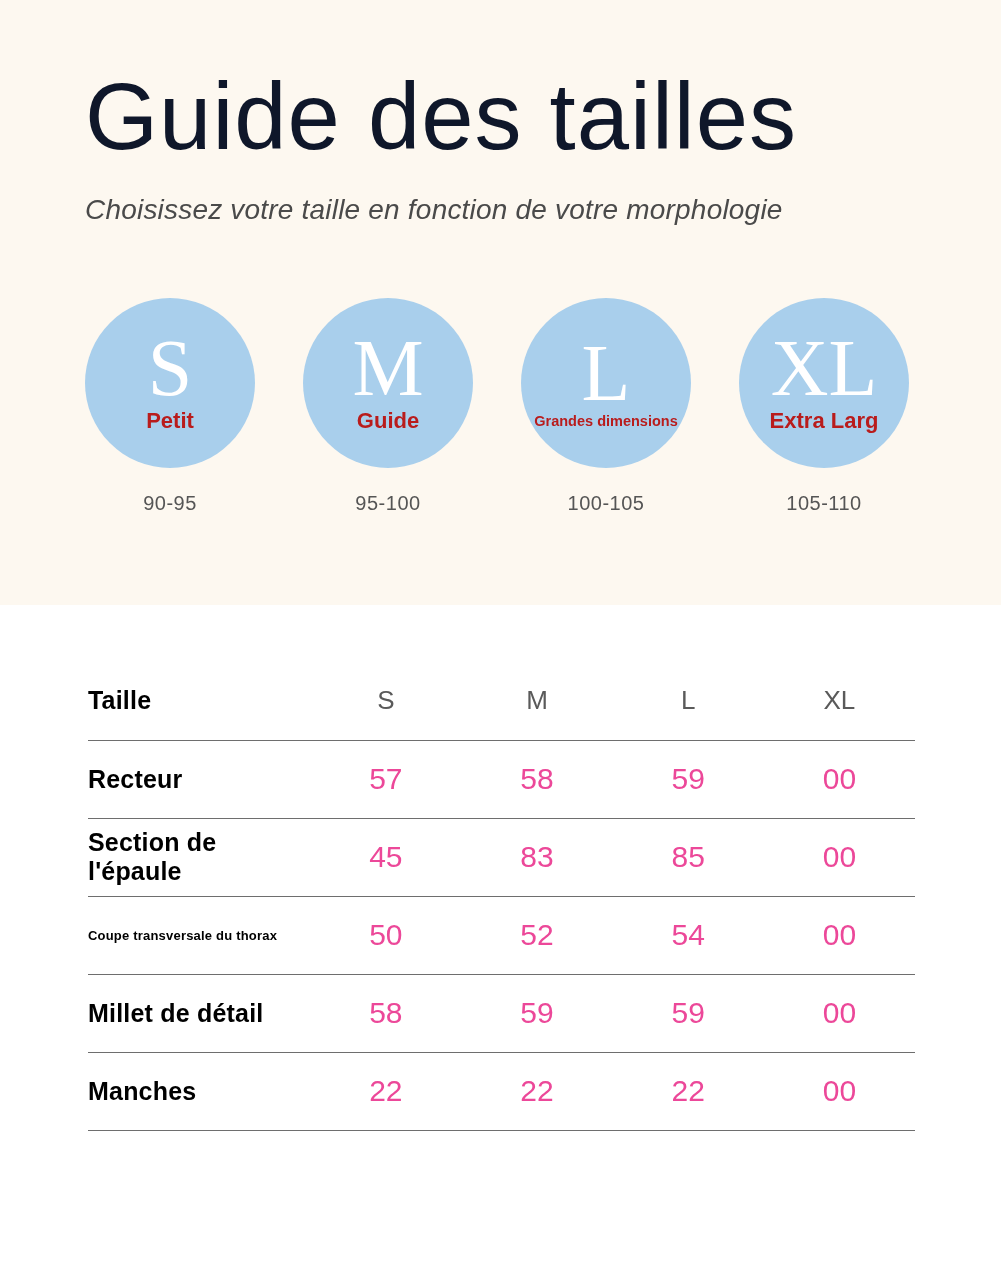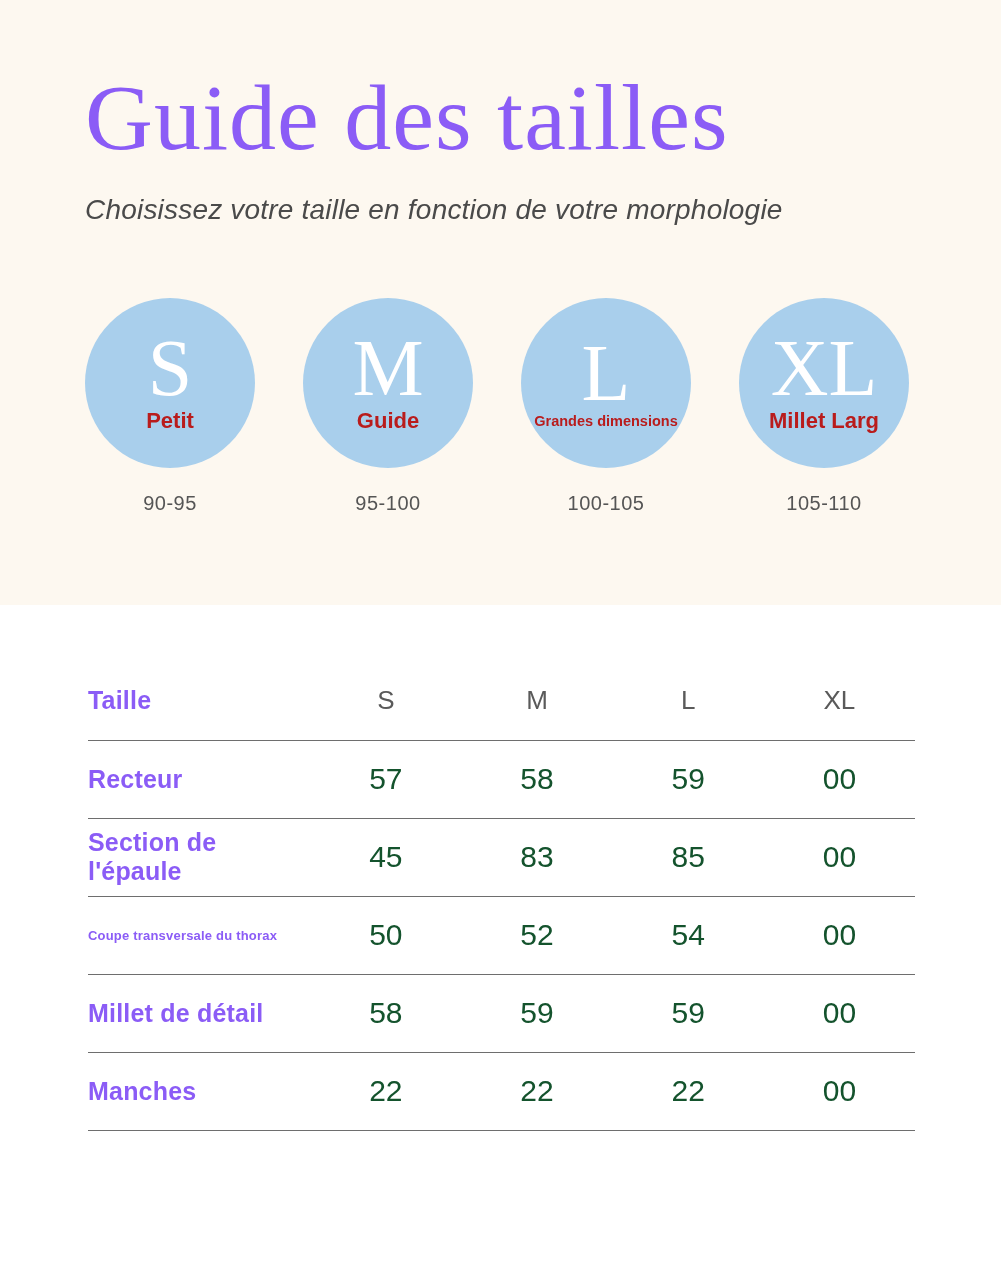--- a/index.html
+++ b/index.html
@@ -10,25 +10,25 @@
     overflow: hidden;
   }
 
   
   .hero {
     width: 1001px; height: 605px;
     background: #FDF8F0;
     padding: 70px 0 0 85px;
   }
   .hero-title {
-    font-family: Liberation Serif, serif;
+    font-family: Liberation Sans, sans-serif;
     font-weight: 400;
     font-size: 94px;
     line-height: 1.0;
-    color: #8b5cf6;
+    color: #0f172a;
     letter-spacing: 1px;
   }
   .hero-subtitle {
     margin-top: 30px;
     font-size: 28px;
     color: #4A4A4A;
     letter-spacing: 0.2px;
     font-style: italic;
   }
 
@@ -80,35 +80,35 @@
   .size-table col.c-val   { width: 151px; }
   .size-table tr { height: 78px; }
   .size-table tr.bordered td, .size-table tr.bordered th {
     border-bottom: 1px solid #6E6E6E;
   }
   .size-table th, .size-table td { vertical-align: middle; }
   .row-label, .head-label {
     text-align: left;
     font-size: 25px;
     font-weight: 600;
-    color: #8b5cf6;
+    color: #000000;
     letter-spacing: 0.2px;
   }
   .row-label.small { font-size: 13px; }
   .head-col {
     text-align: center;
     font-size: 26px;
     font-weight: 500;
     color: #5A5A5A;
   }
   .cell-val {
     text-align: center;
     font-size: 30px;
     font-weight: 400;
-    color: #14532d;
+    color: #ec4899;
   }
 </style>
 </head>
 <body>
 
 <div class="hero">
   <h1 class="hero-title">Guide des tailles</h1>
   <div class="hero-subtitle">Choisissez votre taille en fonction de votre morphologie</div>
 
   <div class="circles-row">
@@ -129,21 +129,21 @@
     <div class="size-col">
       <div class="size-circle">
         <div class="size-letter">L</div>
         <div class="size-sublabel small">Grandes dimensions</div>
       </div>
       <div class="size-range">100-105</div>
     </div>
     <div class="size-col">
       <div class="size-circle">
         <div class="size-letter">XL</div>
-        <div class="size-sublabel">Millet Larg</div>
+        <div class="size-sublabel">Extra Larg</div>
       </div>
       <div class="size-range">105-110</div>
     </div>
   </div>
 </div>
 
 <div class="table-section">
   <table class="size-table">
     <colgroup>
       <col class="c-label">

